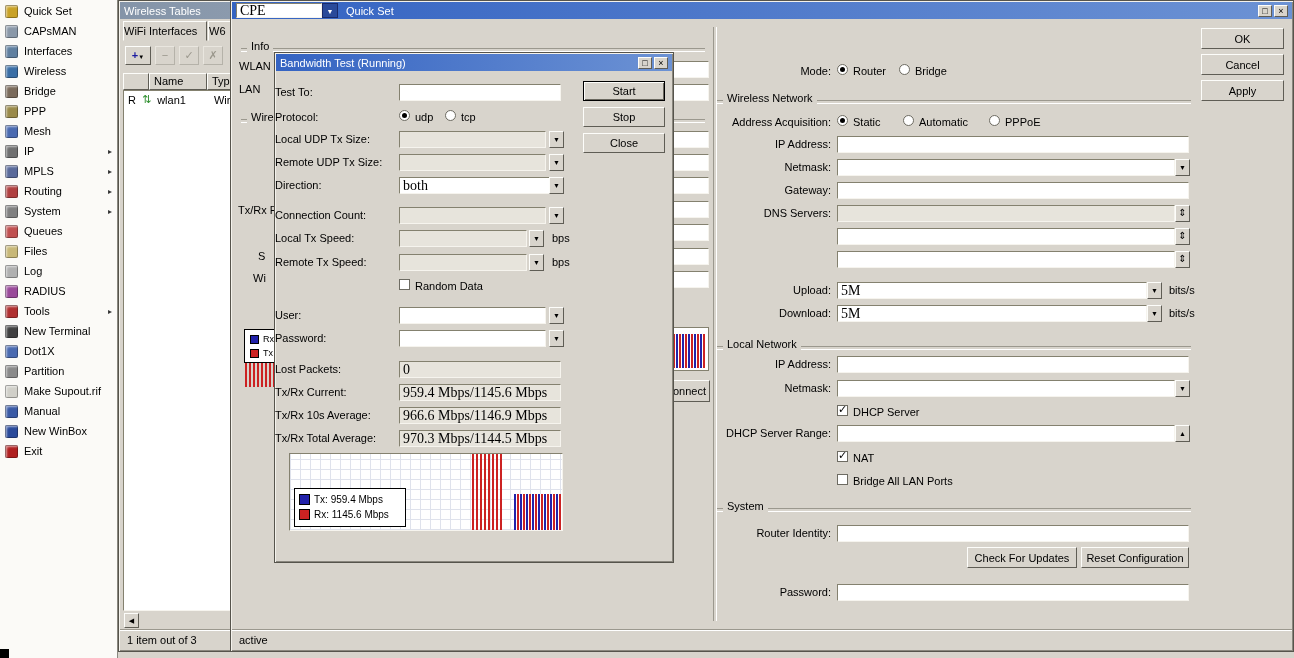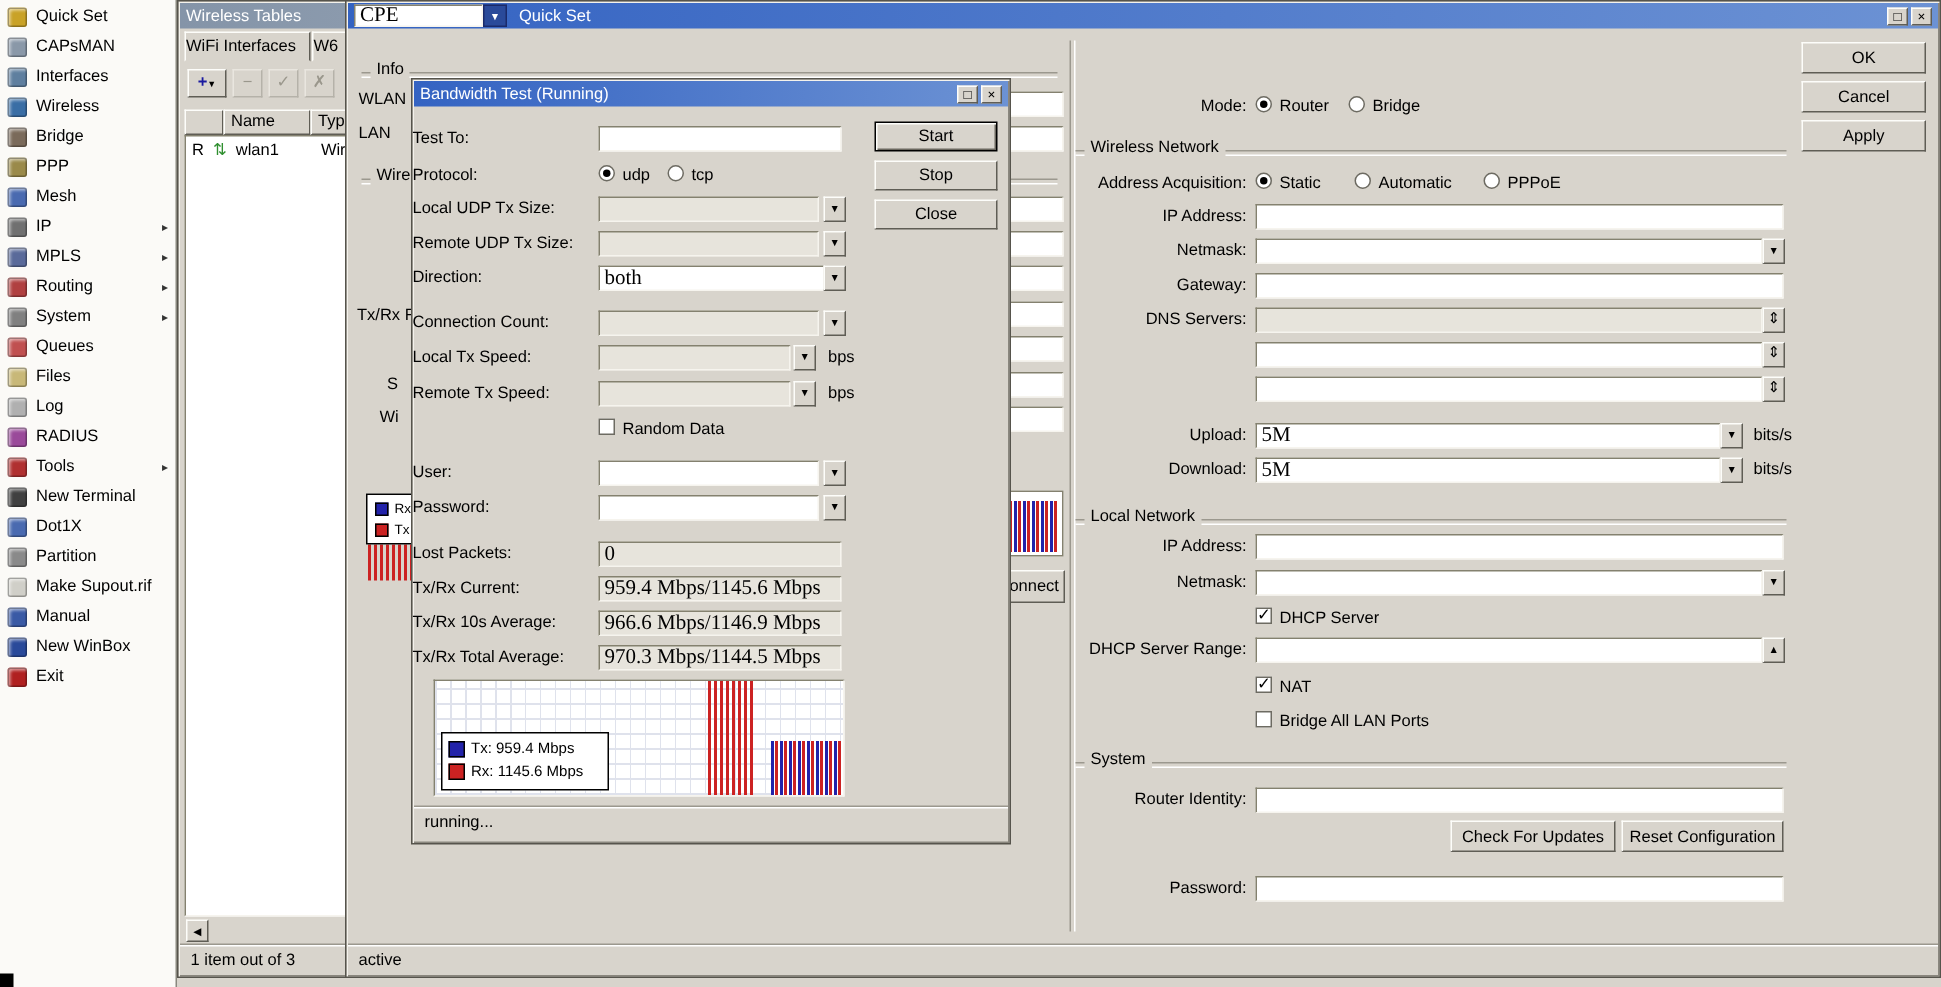--- a/index.html
+++ b/index.html
@@ -433,17 +433,16 @@
     <div class="btn default" style="left:308px;top:28px;width:82px;height:20px">
         <span>Start</span>
       </div>
     <div class="btn" style="left:308px;top:54px;width:82px;height:20px">
         <span>Stop</span>
       </div>
     <div class="btn" style="left:308px;top:80px;width:82px;height:20px">
         <span>Close</span>
       </div>
 
-    <div class="statusbar" style="height:24px"><span>running...</span></div>
   </div>
 
   <div class="abs" style="left:0;top:649px;width:9px;height:9px;background:#000"></div>
 </div>
 
 </body></html>

